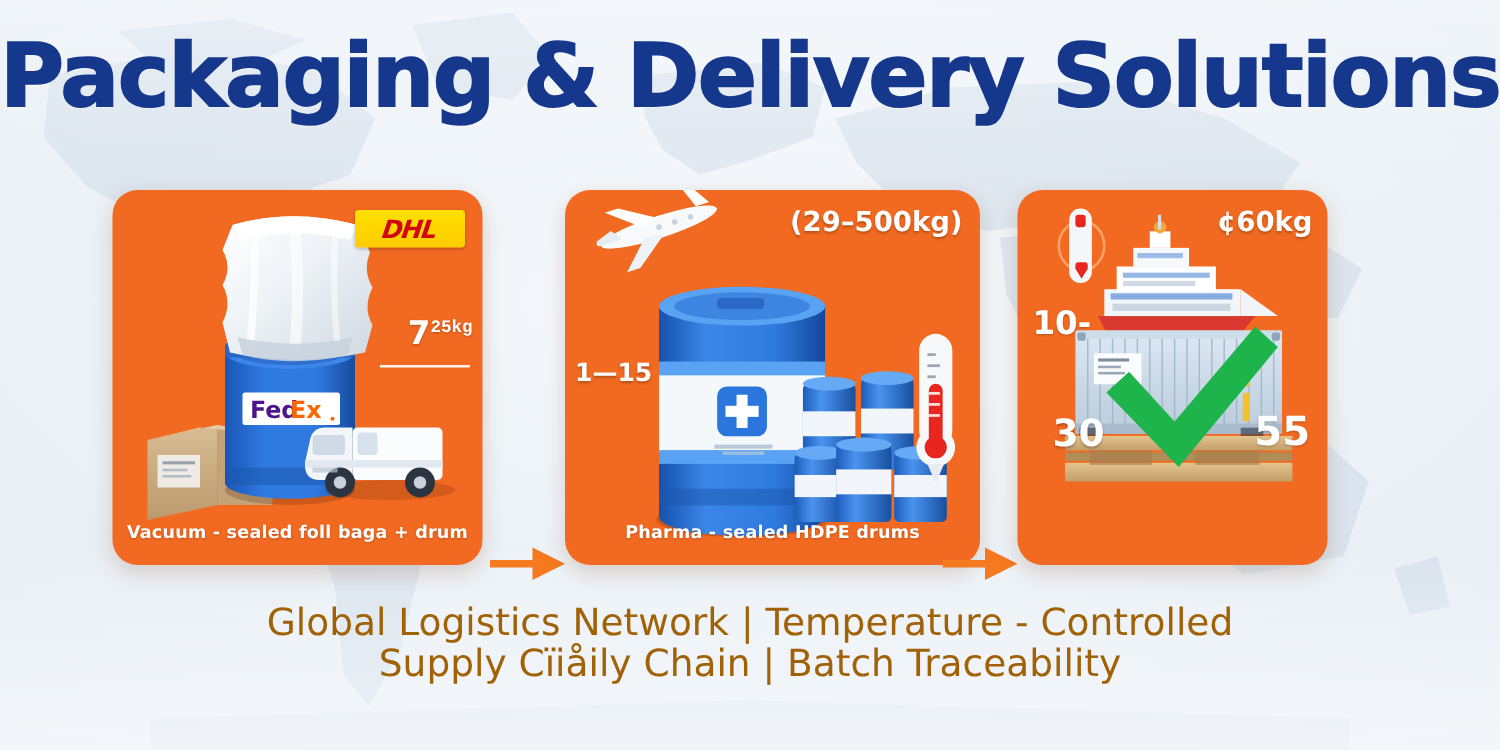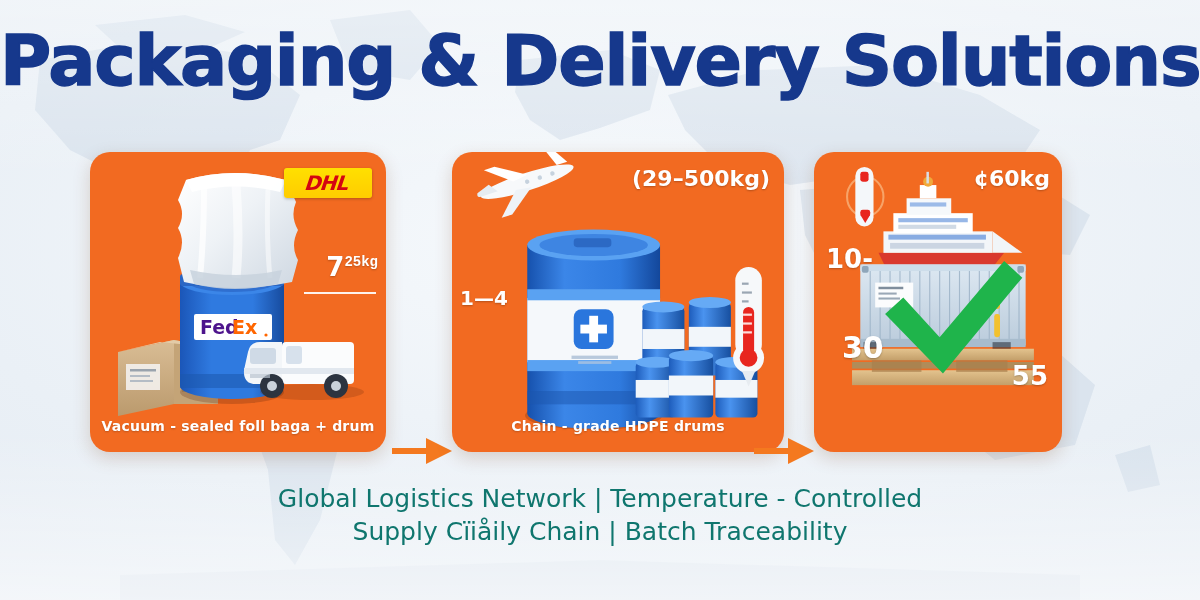--- a/index.html
+++ b/index.html
@@ -98,22 +98,22 @@
   #w1 .unit { font-size:14px; vertical-align:super;font-family:Liberation Mono, monospace; }
   #w1rule {
     position:absolute; right:10px; top:140px; width:72px; height:2px;
     background:rgba(255,255,255,.92);
   }
 
   
   #tagline {
     position:absolute; left:0; top:482px; width:1200px;
     text-align:center;
-    color:#0f766e;
-    font-size:25px; line-height:33px;
+    color:#a16207;
+    font-size:30px; line-height:33px;
     font-family:"DejaVu Sans", sans-serif;
   }
   #tagline .ln { display:block; white-space:nowrap; }
 </style>
 </head>
 <body>
 
 <div id="bg-wrap">
   <div id="bg-grad"></div>
   <svg id="bg-map" viewBox="0 0 1200 600" preserveAspectRatio="none">
@@ -318,23 +318,23 @@
         <rect x="262" y="118" width="6" height="2" fill="#9aa6b3"></rect>
         <rect x="262" y="126" width="9" height="2" fill="#9aa6b3"></rect>
         <rect x="262" y="134" width="6" height="2" fill="#9aa6b3"></rect>
         <rect x="263" y="146" width="8" height="2" fill="#ffffff" opacity=".85"></rect>
         <rect x="263" y="154" width="8" height="2" fill="#ffffff" opacity=".85"></rect>
         <rect x="263" y="162" width="8" height="2" fill="#ffffff" opacity=".85"></rect>
       </g>
     </svg>
 
     <div class="badge-num" style="right:14px; top:14px; font-size:22px;">(29–500kg)</div>
-    <div class="badge-num" style="left:8px; top:134px; font-size:20px;">1—4</div>
-
-    <div class="caption">Chain - grade HDPE drums</div>
+    <div class="badge-num" style="left:8px; top:134px; font-size:20px;">1—15</div>
+
+    <div class="caption">Pharma - sealed HDPE drums</div>
   </div>
 
   <svg class="arrow a2" viewBox="0 0 62 34">
     <path d="M0 14 h34 v-10 l26 13 l-26 13 v-10 h-34 Z" fill="#f4791f"></path>
   </svg>
 
   <div class="card c3">
     <svg class="art" viewBox="0 0 300 300">
       <defs>
         <linearGradient id="contG" x1="0" y1="0" x2="0" y2="1">
@@ -417,21 +417,21 @@
       </g>
 
       <g>
         <path d="M108 176 l44 48 l78 -92 l22 20 l-96 116 l-70 -72 Z" fill="#1fb44b"></path>
       </g>
     </svg>
 
     <div class="badge-num" style="right:12px; top:14px; font-size:22px;">¢60kg</div>
     <div class="badge-num" style="left:12px; top:92px; font-size:26px;">10-</div>
     <div class="badge-num" style="left:14px; top:178px; font-size:30px;margin-left:14px;">30</div>
-    <div class="badge-num" style="right:14px; top:174px; font-size:26px;margin-top:35px;">55</div>
+    <div class="badge-num" style="right:14px; top:174px; font-size:32px;">55</div>
 
   </div>
 </div>
 
 <div id="tagline">
   <span class="ln">Global Logistics Network | Temperature - Controlled</span>
   <span class="ln">Supply Cïiåily Chain | Batch Traceability</span>
 </div>
 
 </body></html>

